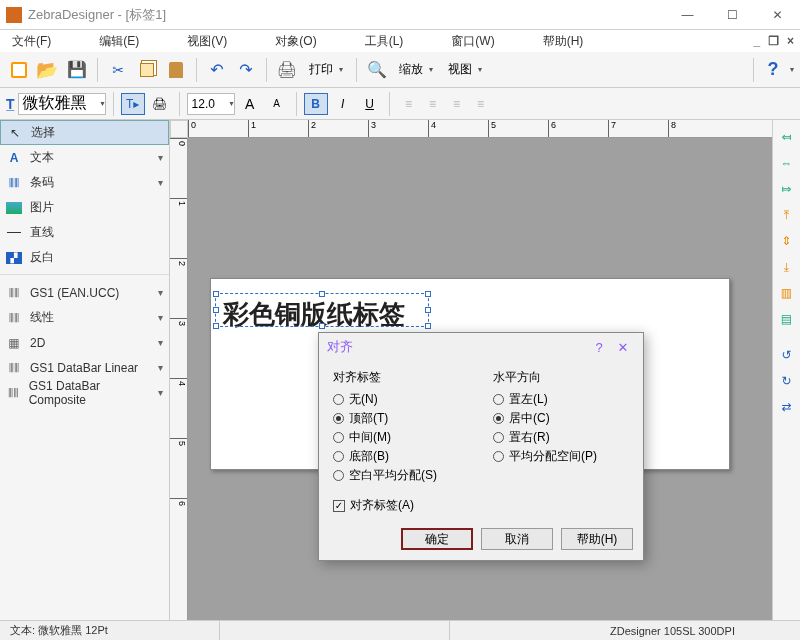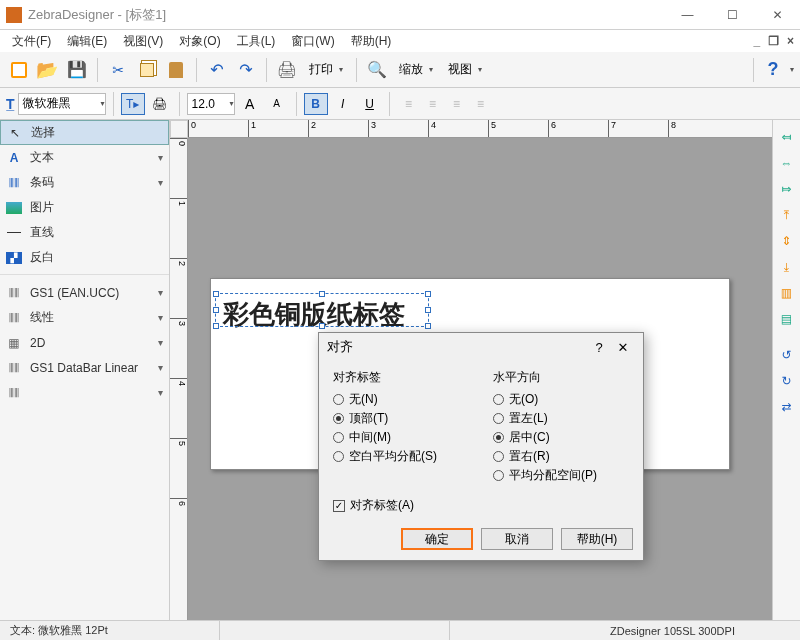--- a/index.html
+++ b/index.html
@@ -6,35 +6,35 @@
 body { width: 800px; height: 640px; overflow: hidden; background: #fff; font-size: 12px; }
 
 
 .titlebar { height: 30px; background: #fff; display: flex; align-items: center; border-bottom: 1px solid #d0d0d0; }
 .titlebar .appicon { width: 16px; height: 16px; margin: 0 6px; background: #d2691e; }
 .titlebar .title { color: #888; font-size: 13px; flex: 1; }
 .titlebar .winbtns { display: flex; }
 .titlebar .winbtn { width: 45px; height: 30px; display: flex; align-items: center; justify-content: center; color: #555; cursor: pointer; }
 
 
-.menubar { height: 22px; background: #fff; display: flex; align-items: center; padding: 0 4px; position: relative; }
+.menubar { height: 22px; background: #fff; display: flex; align-items: center; padding: 0 4px; position: relative; gap: 32px; }
 .menubar .mitem { padding: 2px 8px; color: #333; cursor: pointer; font-size: 12px; }
 .menubar .mdiwin { position: absolute; right: 6px; display: flex; gap: 8px; color: #555; font-weight: bold; }
 
 
 .toolbar1 { height: 36px; background: #f5f5f5; border-bottom: 1px solid #ccc; display: flex; align-items: center; padding: 2px 6px; gap: 3px; }
 .tbtn { width: 26px; height: 26px; display: flex; align-items: center; justify-content: center; border: 1px solid transparent; border-radius: 2px; cursor: pointer; }
 .tsep { width: 1px; height: 24px; background: #ccc; margin: 0 4px; }
 .tdrop { padding: 2px 6px; display: flex; align-items: center; gap: 4px; cursor: pointer; font-size: 12px; }
 .rhelp { margin-left: auto; display: flex; align-items: center; gap: 2px; }
 
 
 .toolbar2 { height: 32px; background: #f5f5f5; border-bottom: 1px solid #ccc; display: flex; align-items: center; padding: 2px 6px; gap: 3px; }
 .fontbox { display: flex; align-items: center; border: 1px solid #bbb; background: #fff; height: 22px; }
-.fontname { width: 80px; padding: 0 4px; font-size: 12px; }
+.fontname { width: 80px; padding: 0 4px; font-size: 16px; }
 .fontsize { width: 40px; padding: 0 4px; font-size: 12px; text-align: left; }
 .tbtn2 { width: 24px; height: 22px; display: flex; align-items: center; justify-content: center; cursor: pointer; border: 1px solid transparent; }
 .tbtn2.active { border: 1px solid #3070c0; background: #d0e0f0; }
 .alignbtns .tbtn2 { color: #bbb; }
 .dd { font-size: 8px; color: #555; margin-left: 2px; }
 
 
 .main { display: flex; height: calc(640px - 30px - 22px - 36px - 32px - 20px); }
 
 
@@ -56,35 +56,35 @@
 .textobj { position: absolute; left: 6px; top: 16px; font-size: 26px; font-weight: bold; color: #222; padding: 2px 6px; }
 .selbox { position: absolute; left: 4px; top: 14px; width: 214px; height: 34px; border: 1px dashed #3070c0; }
 .handle { position: absolute; width: 6px; height: 6px; background: #fff; border: 1px solid #3070c0; }
 
 
 .rightdock { width: 28px; background: #f5f5f5; border-left: 1px solid #ccc; display: flex; flex-direction: column; align-items: center; padding-top: 6px; gap: 4px; }
 .dockbtn { width: 22px; height: 22px; display: flex; align-items: center; justify-content: center; cursor: pointer; }
 
 
 .dialog { position: absolute; left: 318px; top: 332px; width: 326px; background: #f0f0f0; border: 1px solid #888; box-shadow: 3px 3px 12px rgba(0,0,0,0.3); z-index: 10; }
-.dlg-title { height: 28px; display: flex; align-items: center; padding: 0 8px; font-size: 13px; color: #000000; }
+.dlg-title { height: 28px; display: flex; align-items: center; padding: 0 8px; font-size: 13px; color: #8b5cf6; }
 .dlg-title .dt { flex: 1; }
 .dlg-title .dbtn { width: 24px; text-align: center; cursor: pointer; font-size: 13px; }
 .dlg-body { padding: 8px 14px 4px; display: flex; gap: 24px; }
 .dlg-col { flex: 1; }
 .dlg-col .head { font-size: 12px; margin-bottom: 4px; }
 .radio { display: flex; align-items: center; gap: 5px; font-size: 12px; height: 19px; cursor: pointer; }
 .radio .r { width: 11px; height: 11px; border: 1px solid #555; border-radius: 50%; display: inline-flex; align-items: center; justify-content: center; }
 .radio.checked .r::after { content: ""; width: 5px; height: 5px; background: #333; border-radius: 50%; }
 .dlg-chk { padding: 8px 14px; }
 .chk { display: flex; align-items: center; gap: 5px; font-size: 12px; cursor: pointer; }
 .chk .c { width: 12px; height: 12px; border: 1px solid #555; display: inline-flex; align-items: center; justify-content: center; font-size: 10px; }
 .dlg-btns { display: flex; justify-content: flex-end; gap: 8px; padding: 6px 10px 10px; }
 .dlg-btns button { width: 72px; height: 22px; font-size: 12px; background: #e8e8e8; border: 1px solid #999; cursor: pointer; }
-.dlg-btns button.primary { border: 2px solid #f97316; }
+.dlg-btns button.primary { border: 2px solid #7f1d1d; }
 
 
 .statusbar { height: 20px; background: #f0f0f0; border-top: 1px solid #ccc; display: flex; align-items: center; font-size: 11px; color: #333; }
 .statusbar .cell { padding: 0 10px; border-right: 1px solid #ccc; height: 100%; display: flex; align-items: center; }
 .statusbar .cell.flex { flex: 1; border-right: 1px solid #ccc; }
 
 
 .i-new { width:16px; height:16px; border:2px solid #f90; border-radius:2px; background:#fff; }
 .i-open { color:#e6a817; font-size:18px; }
 .i-save { color:#2060c0; font-size:16px; }
@@ -263,20 +263,21 @@
         <span>2D</span>
         <span class="chev">▾</span>
       </div>
     <div class="toolitem">
         <span class="toolicon" style="color:#666;">⦀⦀</span>
         <span>GS1 DataBar Linear</span>
         <span class="chev">▾</span>
       </div>
     <div class="toolitem">
         <span class="toolicon" style="color:#666;">⦀⦀</span>
+        <span>GS1 DataBar Composite</span>
         <span class="chev">▾</span>
       </div>
   </div>
 
   <div class="canvasarea">
     <div class="rulercorner"></div>
     <div class="hruler">
       <span>0</span>
         <span>1</span>
         <span>2</span>
@@ -345,29 +346,29 @@
       <div class="radio checked">
           <span class="r"></span>
           <span>顶部(T)</span>
         </div>
       <div class="radio">
           <span class="r"></span>
           <span>中间(M)</span>
         </div>
       <div class="radio">
           <span class="r"></span>
+          <span>底部(B)</span>
+        </div>
+      <div class="radio">
+          <span class="r"></span>
           <span>空白平均分配(S)</span>
         </div>
     </div>
     <div class="dlg-col">
       <div class="head">水平方向</div>
-      <div class="radio">
-          <span class="r"></span>
-          <span>无(O)</span>
-        </div>
       <div class="radio">
           <span class="r"></span>
           <span>置左(L)</span>
         </div>
       <div class="radio checked">
           <span class="r"></span>
           <span>居中(C)</span>
         </div>
       <div class="radio">
           <span class="r"></span>

